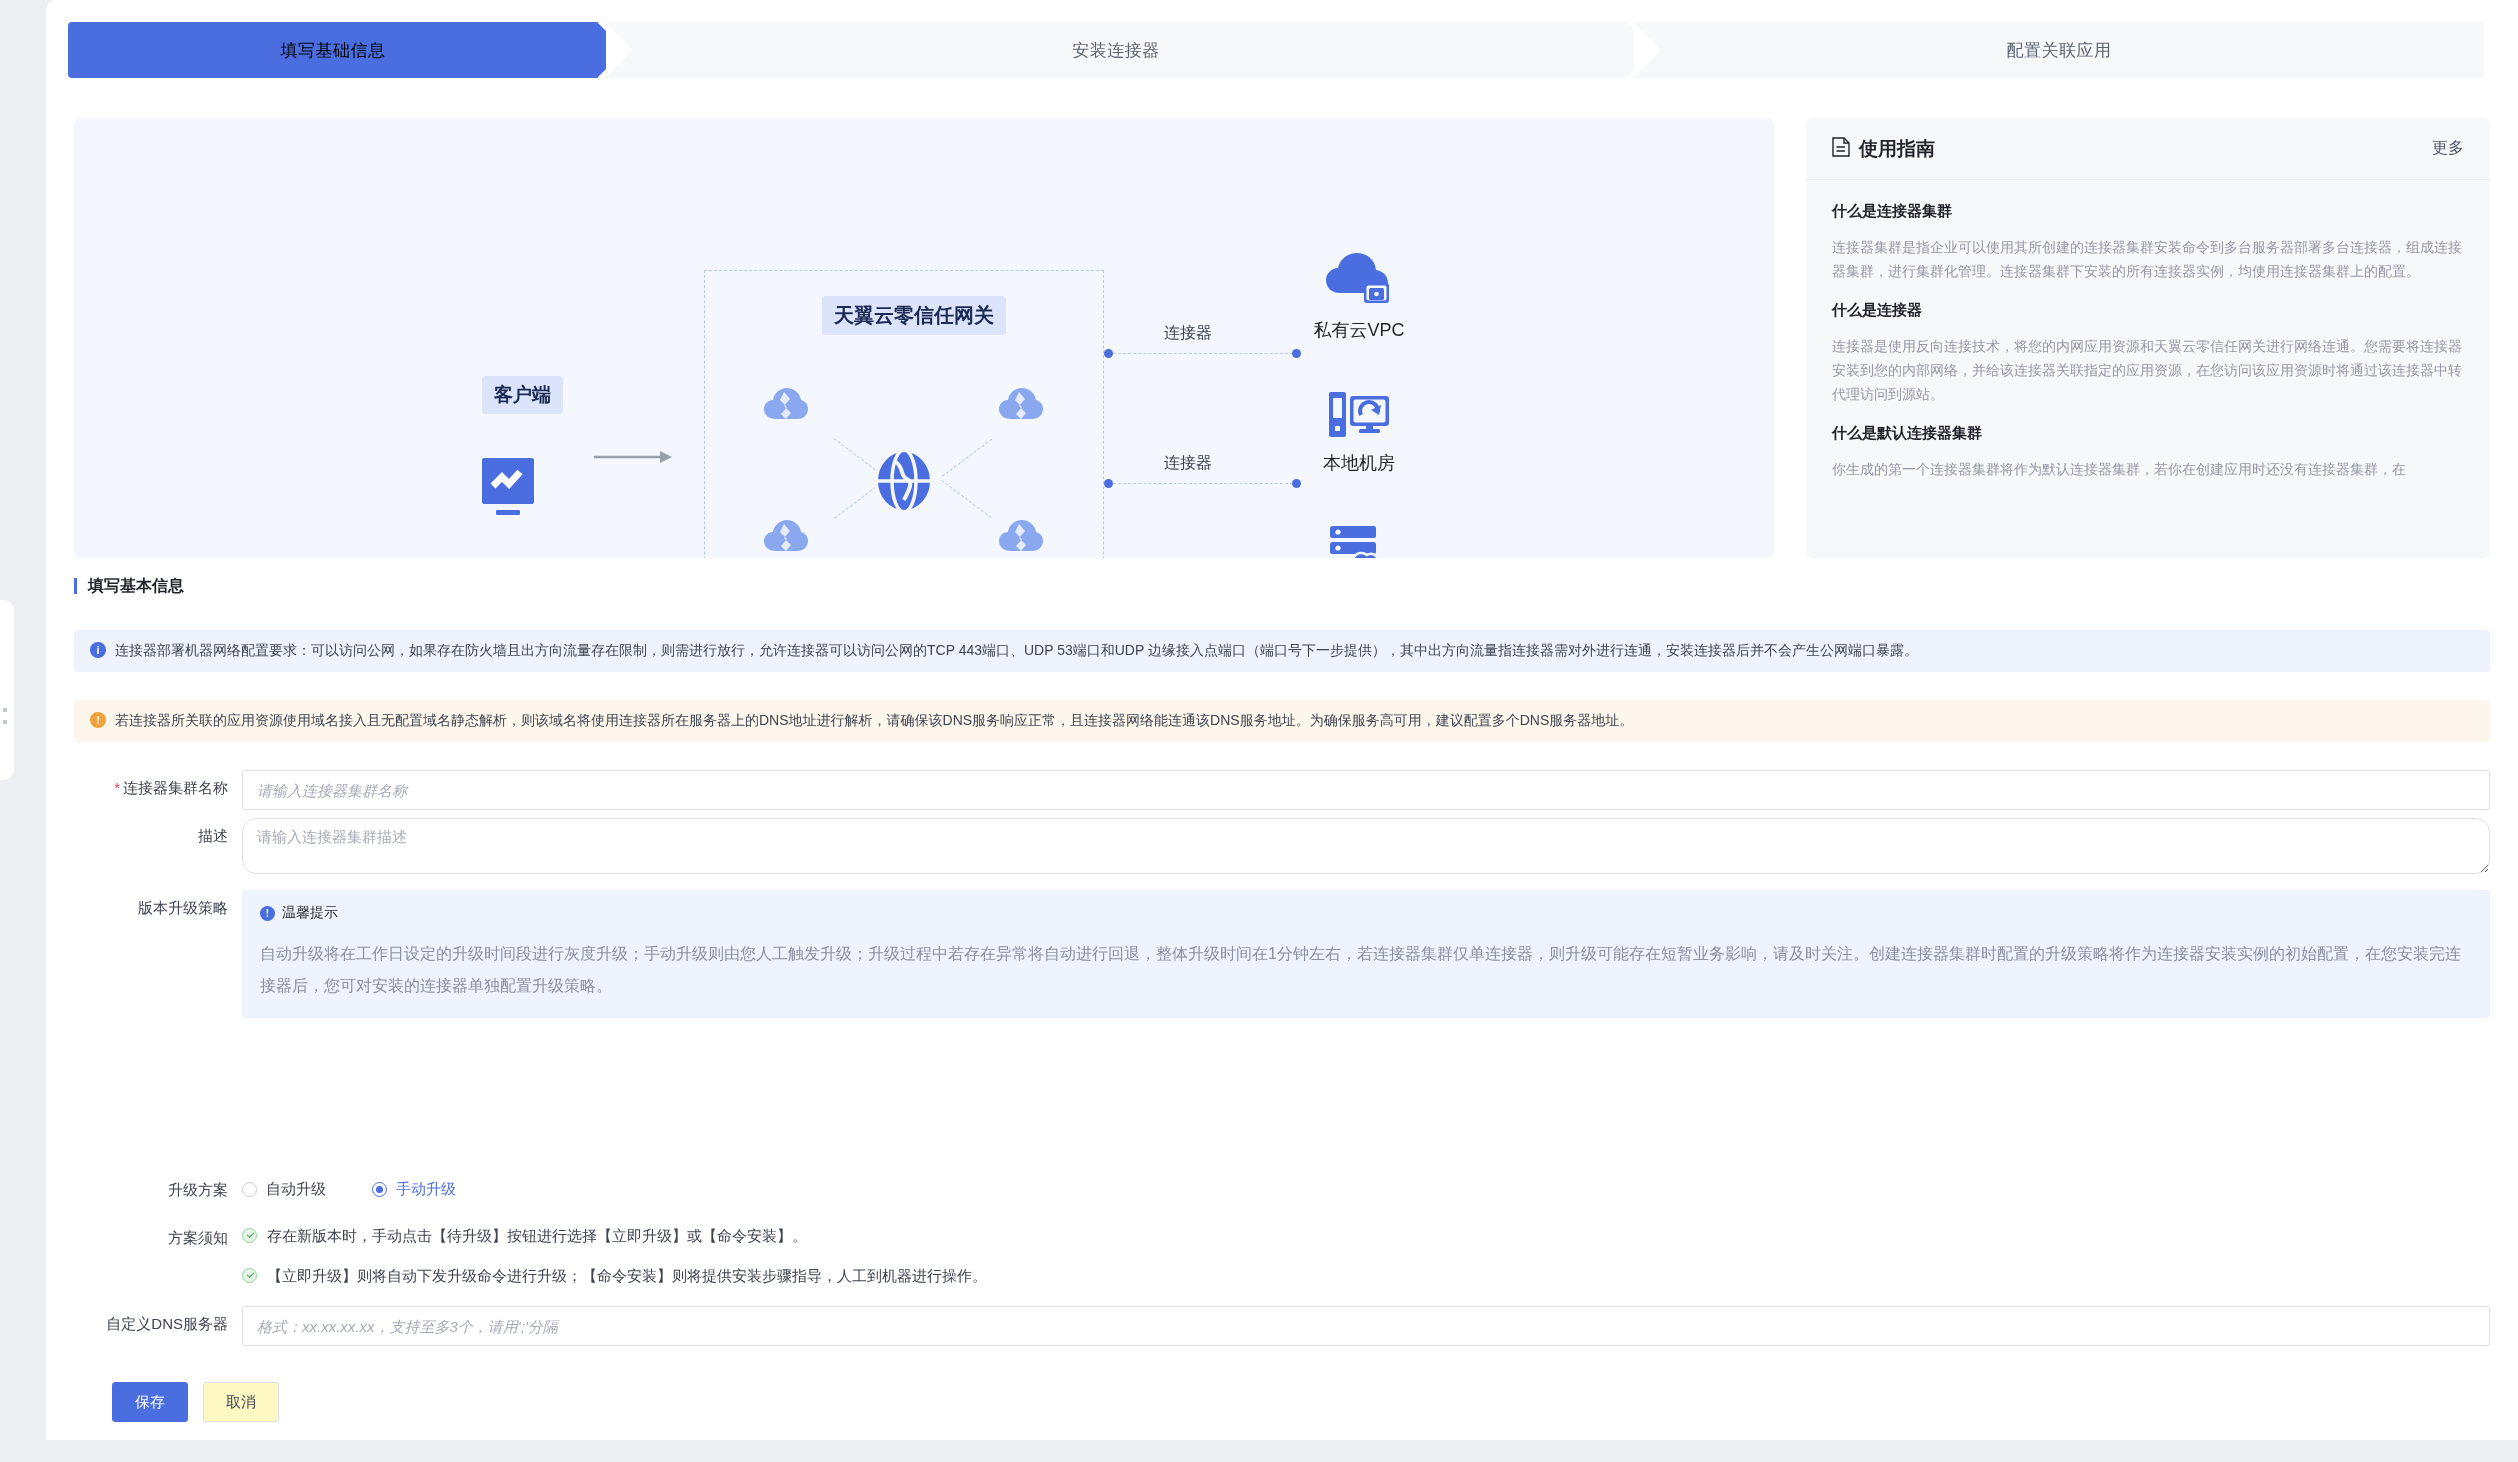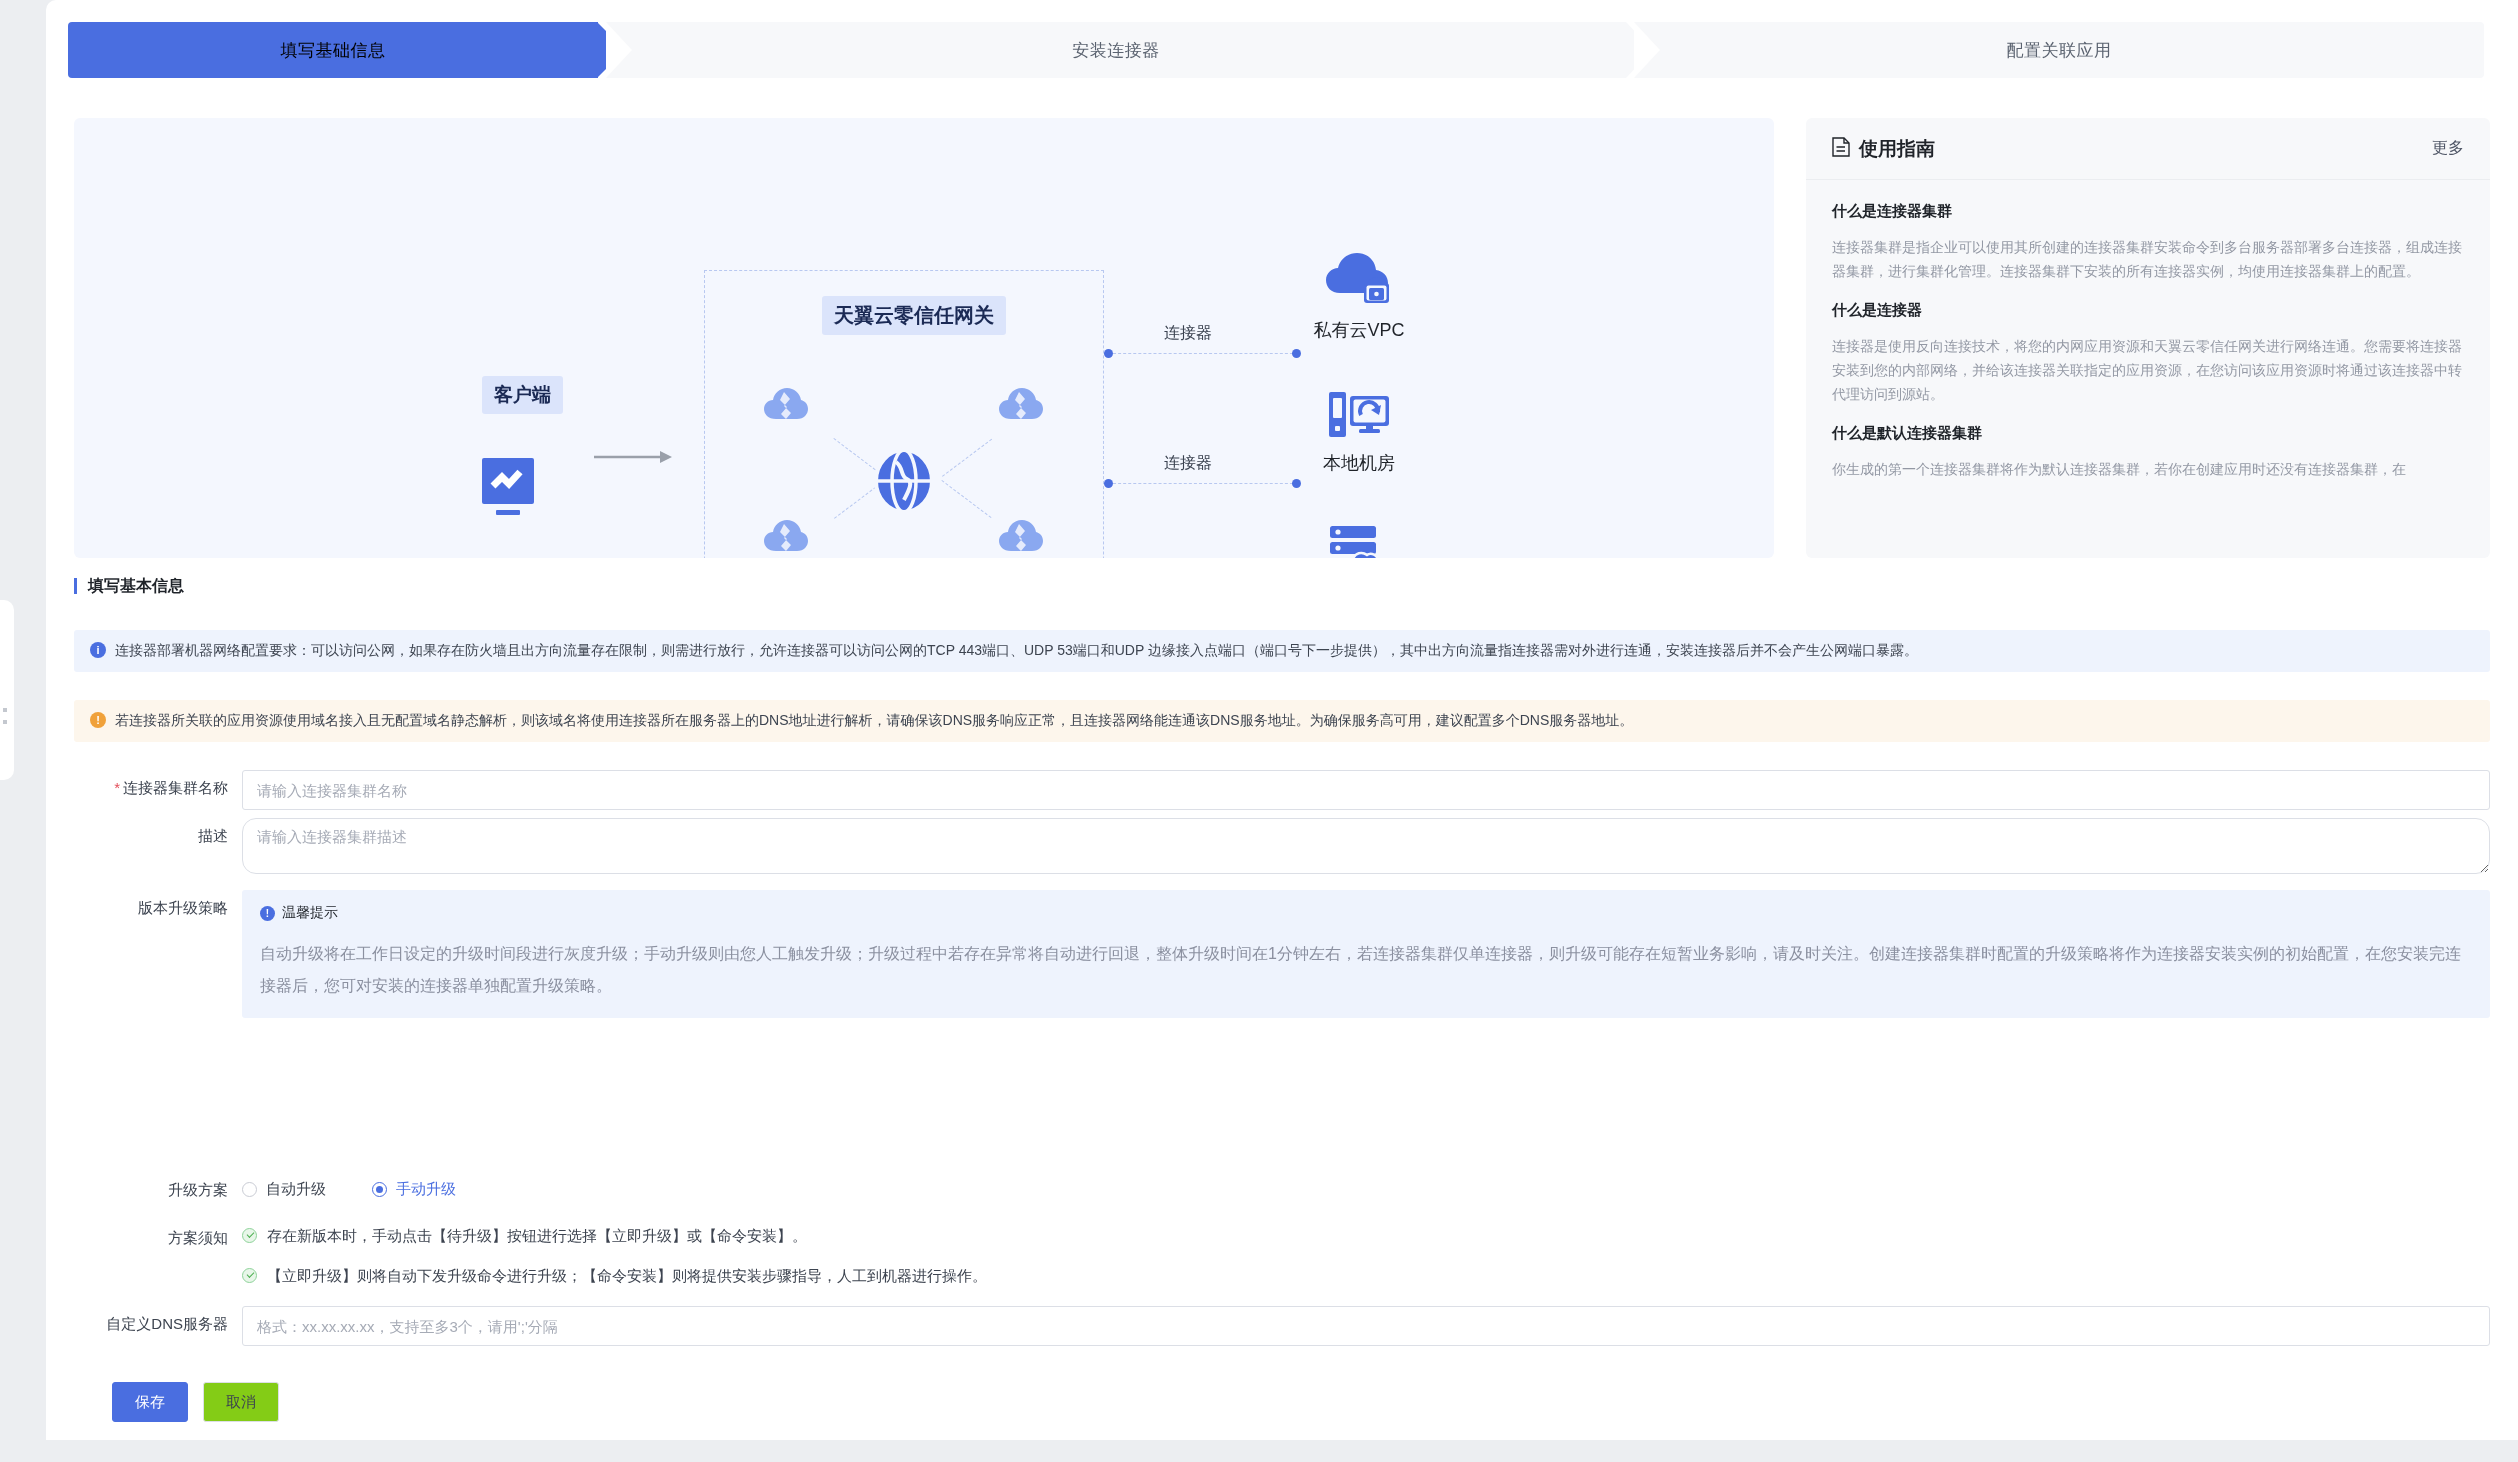--- a/index.html
+++ b/index.html
@@ -184,21 +184,21 @@
   .flabel {
     width:196px; flex:0 0 196px; text-align:right;
     font-size:15px; color:#3d4450; padding-right:14px; padding-top:9px;
     white-space:nowrap;
   }
   .flabel .req { color:#e34d59; margin-right:3px; }
   .fctrl { flex:1 1 auto; padding-right:28px; }
   .tinput {
     width:100%; height:40px; border:1px solid #dcdfe6; border-radius:3px;
     background:#fff; padding:0 14px; font-size:15px; color:#1f2329;
-    font-family:inherit; outline:none;
+    font-family:inherit; outline:none;font-style:italic;
   }
   .tinput::placeholder { color:#a6abb6; }
   .tarea {
     width:100%; height:56px; border:1px solid #dcdfe6; border-radius:14px;
     background:#fff; padding:9px 14px; font-size:15px; color:#1f2329;
     font-family:inherit; outline:none; resize:vertical; overflow:hidden;
     display:block;
   }
   .tarea::placeholder { color:#a6abb6; }
 
@@ -251,21 +251,21 @@
     transform:rotate(-45deg);
   }
 
   
   #btnrow { position:absolute; left:28px; top:1382px; display:flex; }
   .btn {
     height:40px; min-width:76px; padding:0 22px; border-radius:3px;
     font-size:15px; font-family:inherit; cursor:pointer; border:1px solid transparent;margin-left:38px;
   }
   #btn-save { background:#4a6ee0; color:#fff; border-color:#4a6ee0; }
-  #btn-cancel { background:#84cc16; color:#3d4450; border-color:#dcdfe6; margin-left:15px; }
+  #btn-cancel { background:#fef9c3; color:#3d4450; border-color:#dcdfe6; margin-left:15px; }
 
   #bottom-strip {
     position:absolute; left:46px; top:1440px; width:2472px; height:22px;
     background:#eceef1;
   }
 </style>
 </head>
 <body>
 
 <div id="left-rail">

